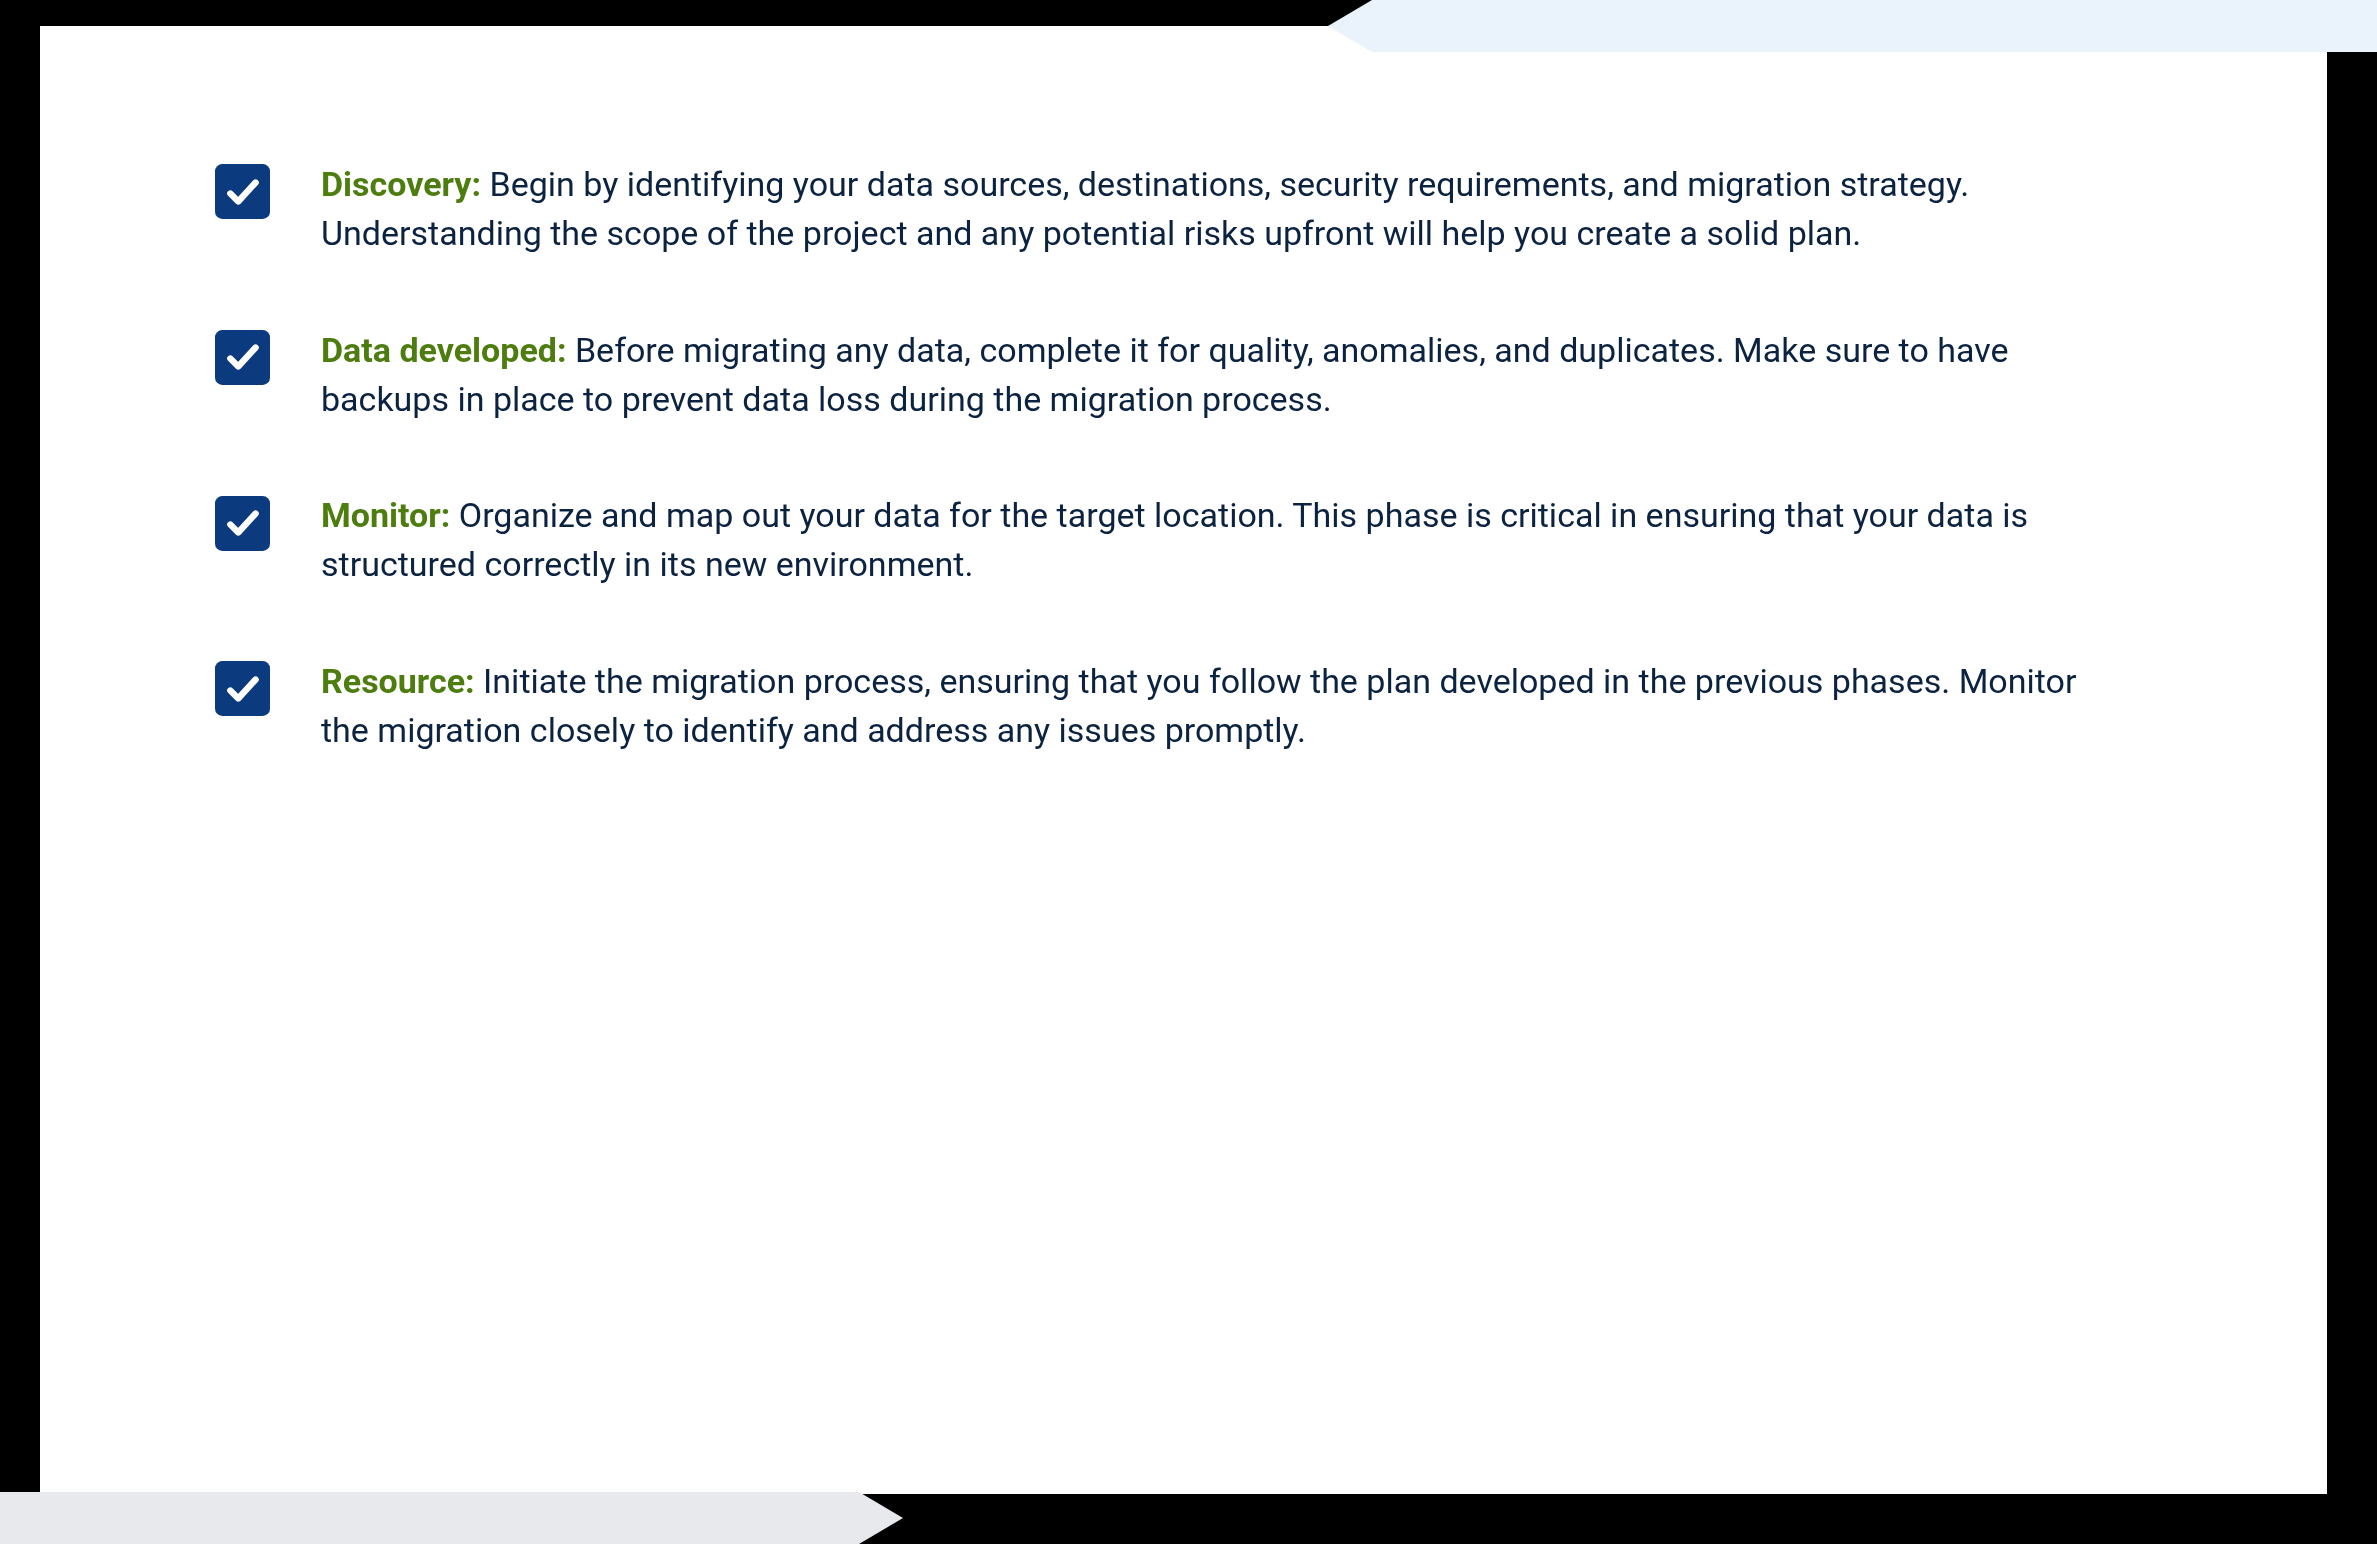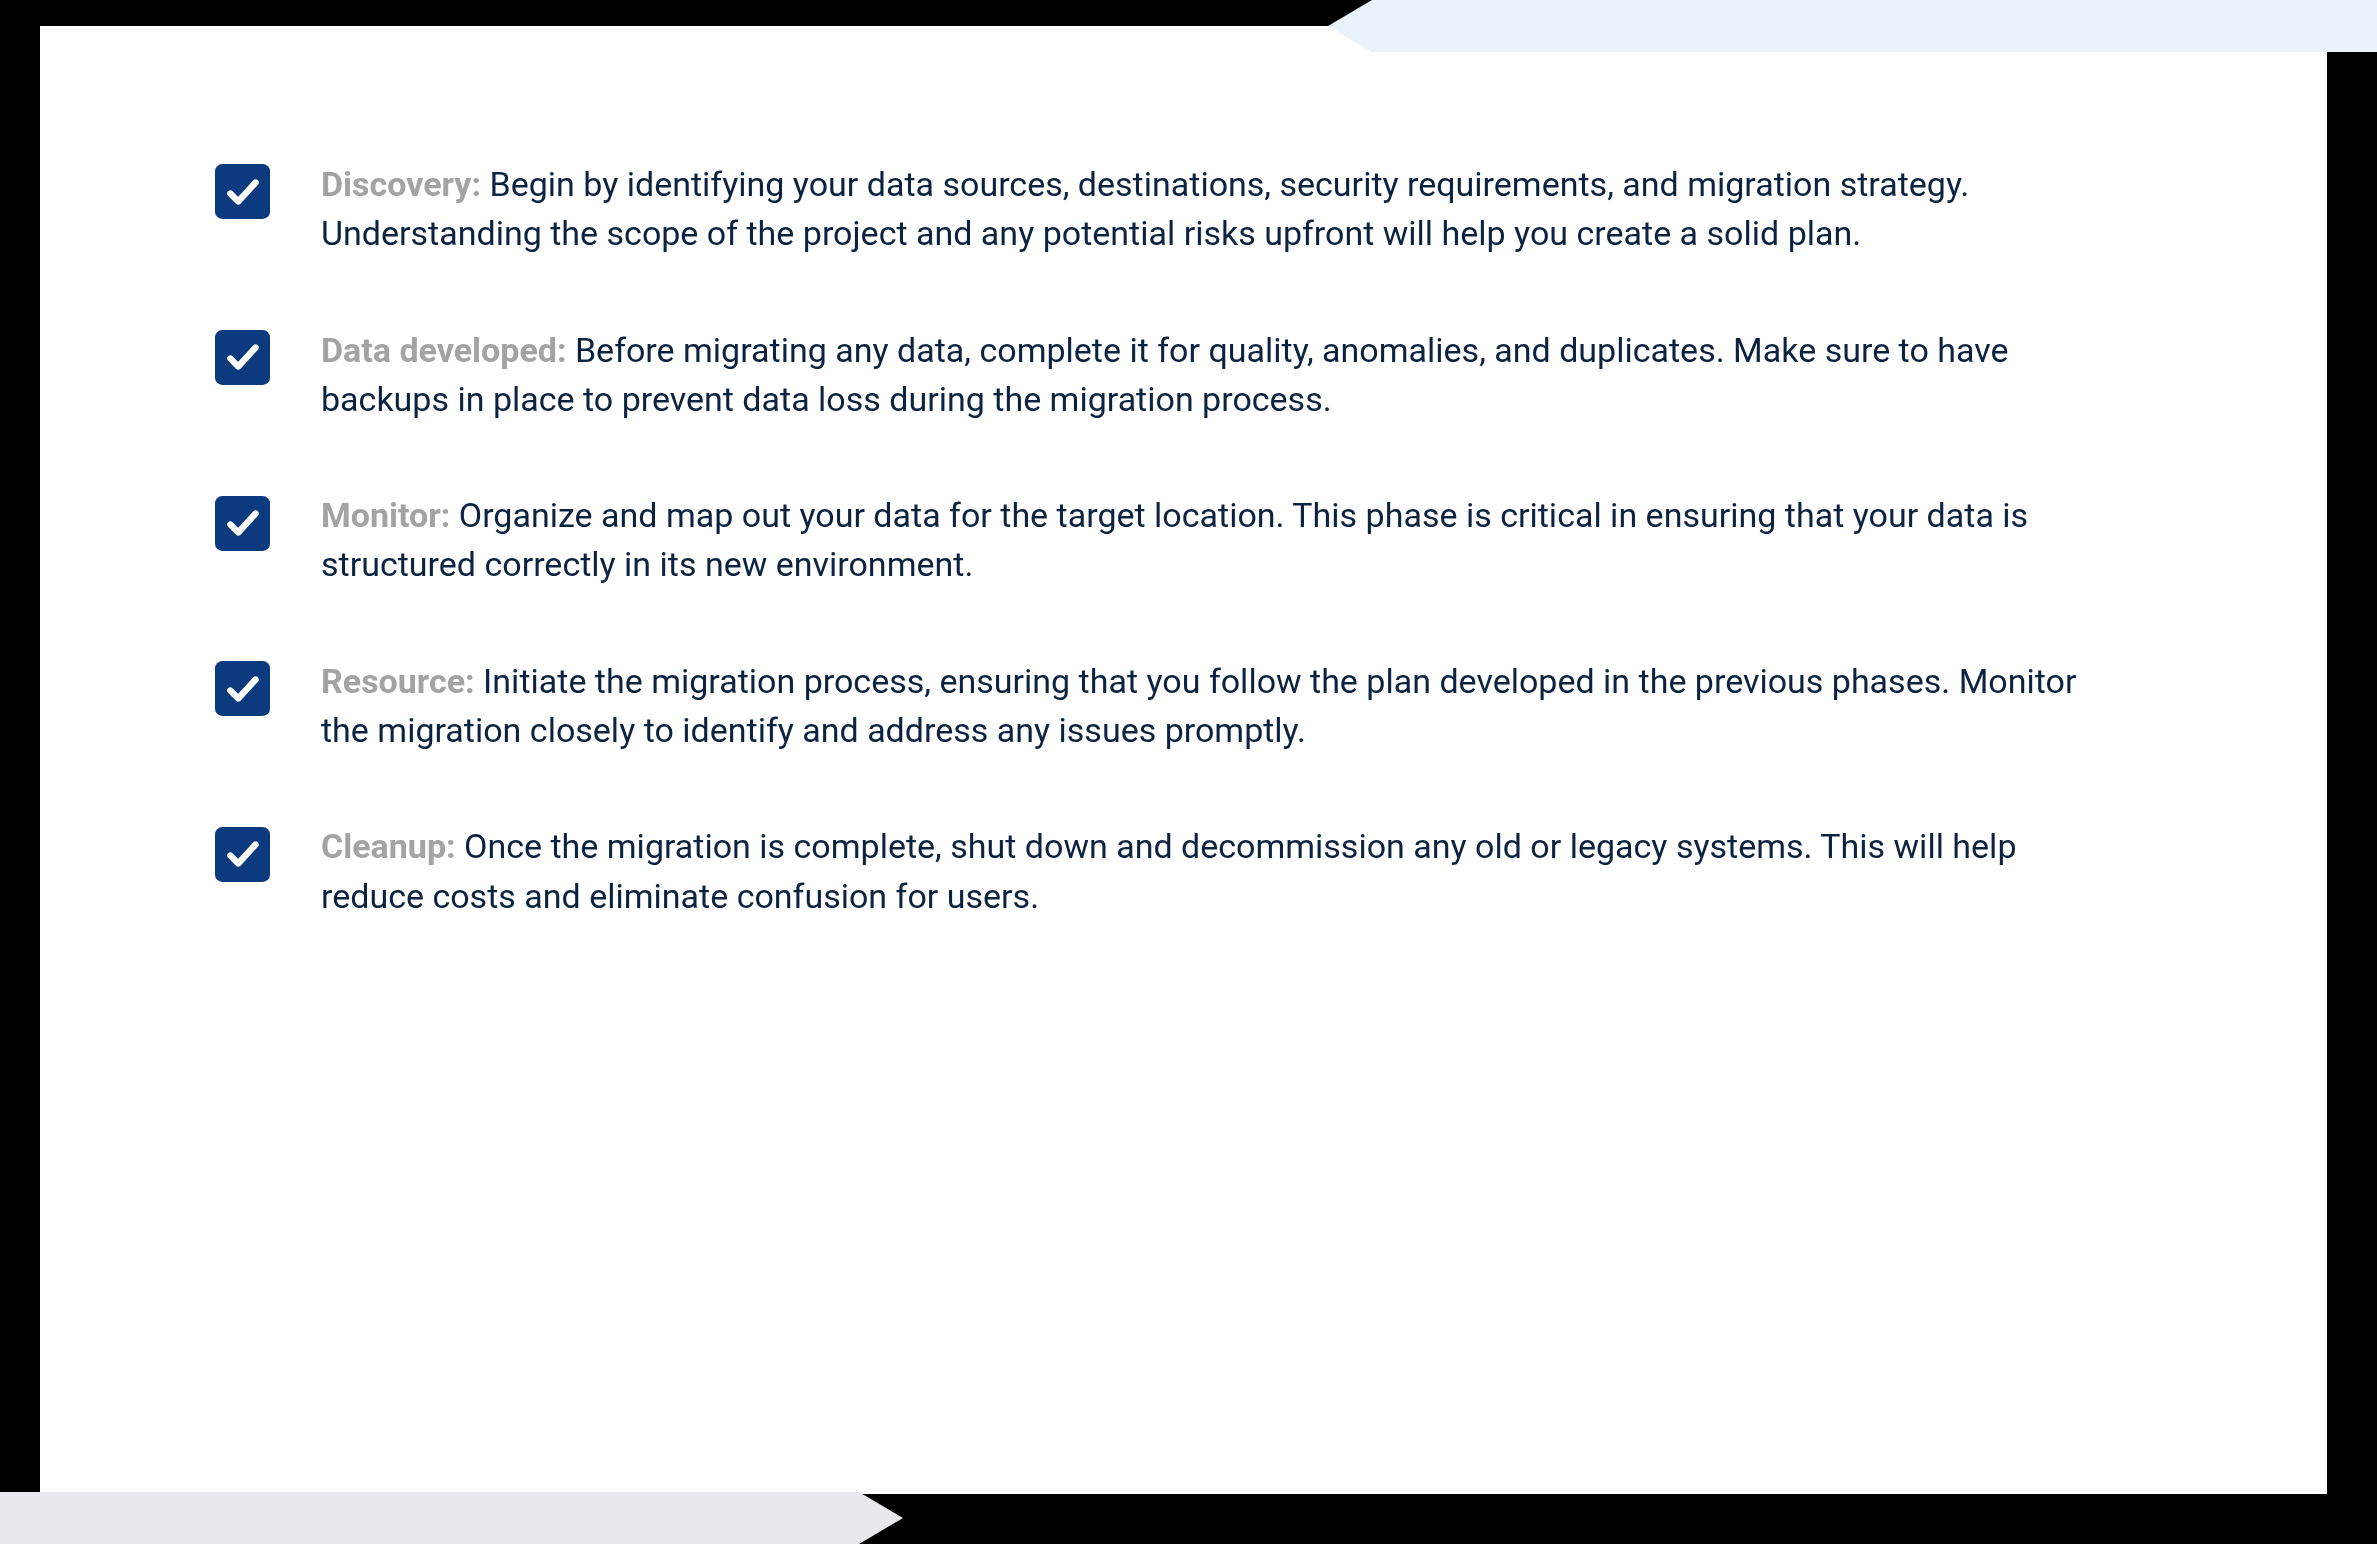--- a/index.html
+++ b/index.html
@@ -107,21 +107,21 @@
 
   .item-text {
     flex: 1;
     color: #0B2340;
     font-size: 34px;
     line-height: 1.45;
     letter-spacing: 0px;
   }
   .item-text .title {
     font-weight: 700;
-    color: #a3a3a3;
+    color: #4d7c0f;
   }
 </style>
 </head>
 <body>
 
 <div class="stage">
 
   <div class="card"></div>
 
   <div class="arrow-top">
@@ -174,31 +174,20 @@
         <svg viewBox="0 0 24 24" fill="none" stroke="#ffffff" stroke-width="4" stroke-linecap="round" stroke-linejoin="round">
             <polyline points="4 13 9 18 20 6"></polyline>
           </svg>
       </div>
       <div class="item-text">
         <span class="title">Resource: </span>
         <span>Initiate the migration process, ensuring that you follow the plan developed in the previous phases. Monitor the migration closely to identify and address any issues promptly. </span>
       </div>
     </div>
 
-    <div class="item">
-      <div class="chk">
-        <svg viewBox="0 0 24 24" fill="none" stroke="#ffffff" stroke-width="4" stroke-linecap="round" stroke-linejoin="round">
-            <polyline points="4 13 9 18 20 6"></polyline>
-          </svg>
-      </div>
-      <div class="item-text">
-        <span class="title">Cleanup: </span>
-        <span>Once the migration is complete, shut down and decommission any old or legacy systems. This will help reduce costs and eliminate confusion for users. </span>
-      </div>
-    </div>
 
   </div>
 
   <div class="arrow-bottom">
     <div class="shaft"></div>
     <div class="head"></div>
   </div>
 
 </div>
 

